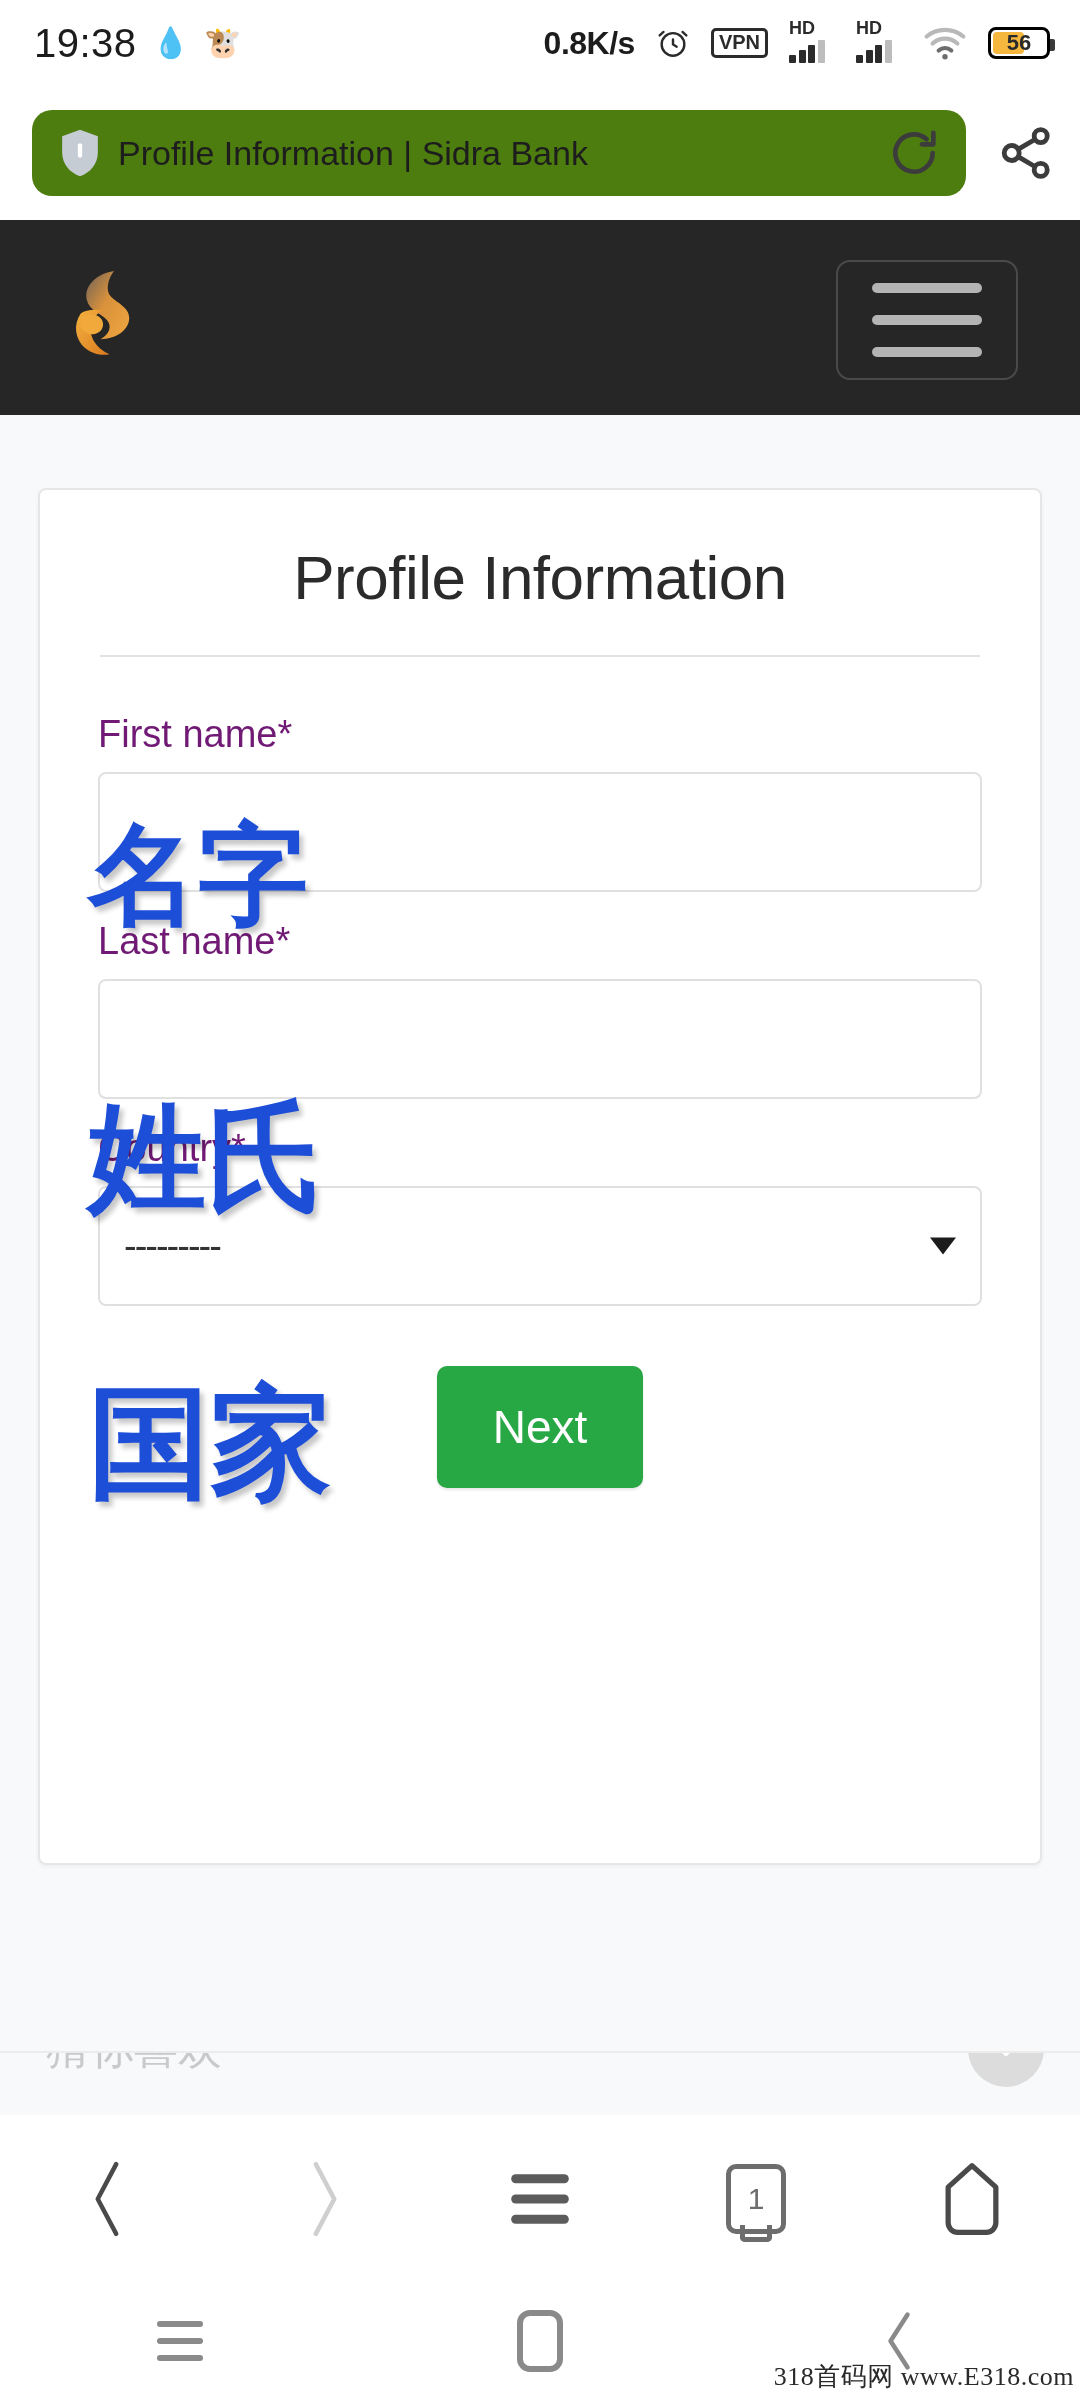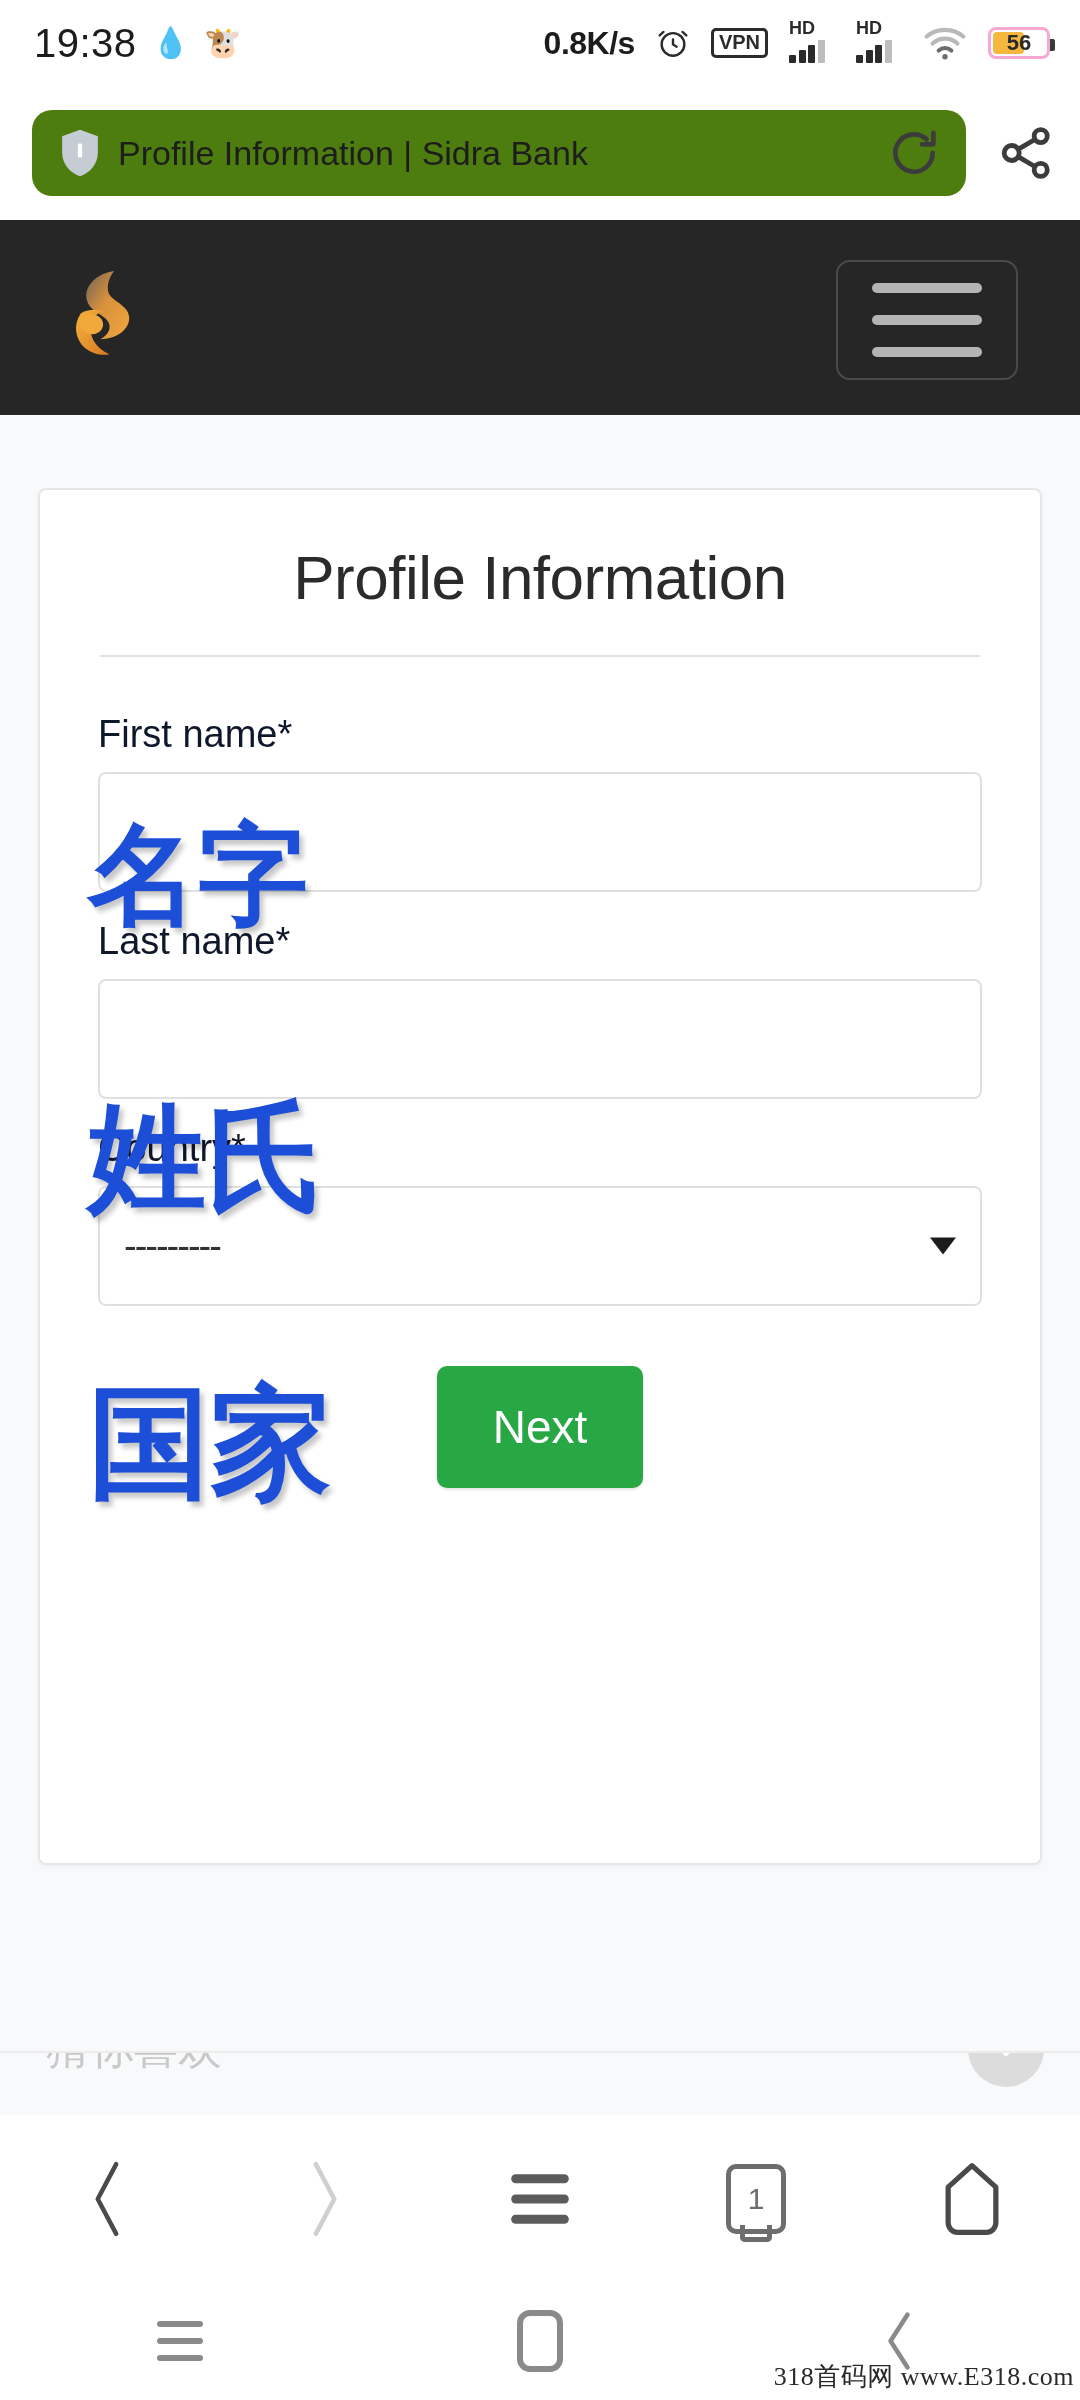--- a/index.html
+++ b/index.html
@@ -43,21 +43,21 @@
   .sig-hd {
     position: absolute; top: -4px; left: 0;
     font-size: 18px; font-weight: 700; color: #2b2b2b; line-height: 1;
   }
   .sig-bars { position: absolute; bottom: 0; left: 0; display: flex; align-items: flex-end; gap: 2.5px; }
   .sig-bars i { display: block; width: 7px; background: #2b2b2b; border-radius: 1px; }
   .sig-bars i.off { background: #bdbdbd; }
   .sb-wifi { width: 44px; height: 36px; }
   .sb-batt {
     position: relative; width: 62px; height: 32px;
-    border: 3px solid #f9a8d4; border-radius: 8px;
+    border: 3px solid #000000; border-radius: 8px;
     display: flex; align-items: center; justify-content: center;
   }
   .sb-batt::after {
     content: ""; position: absolute; right: -8px; top: 9px;
     width: 5px; height: 12px; background: #3a3a3a; border-radius: 0 2px 2px 0;
   }
   .sb-batt .fill {
     position: absolute; left: 2px; top: 2px; bottom: 2px;
     width: 56%; background: #F5B73D; border-radius: 4px;
   }
@@ -127,21 +127,21 @@
     margin: 52px 0 0; text-align: center;
     font-size: 62px; font-weight: 400; color: #2b2b2b;
     letter-spacing: -0.5px;
   }
   .divider {
     margin: 42px 60px 0; height: 2px; background: #e2e2e2;
   }
   .form { padding: 0 58px; margin-top: 56px; }
   .field { margin-bottom: 28px; position: relative; }
   .field-label {
-    font-size: 38px; color: #0f172a; margin-bottom: 16px;
+    font-size: 38px; color: #701a75; margin-bottom: 16px;
     display: block;
   }
   .field-input {
     width: 100%; height: 120px;
     border: 2px solid #e0e0e0; border-radius: 8px;
     background: #ffffff;
     font-size: 38px; color: #2b2b2b;
     padding: 0 24px;
     font-family: "Liberation Sans", sans-serif;
   }

